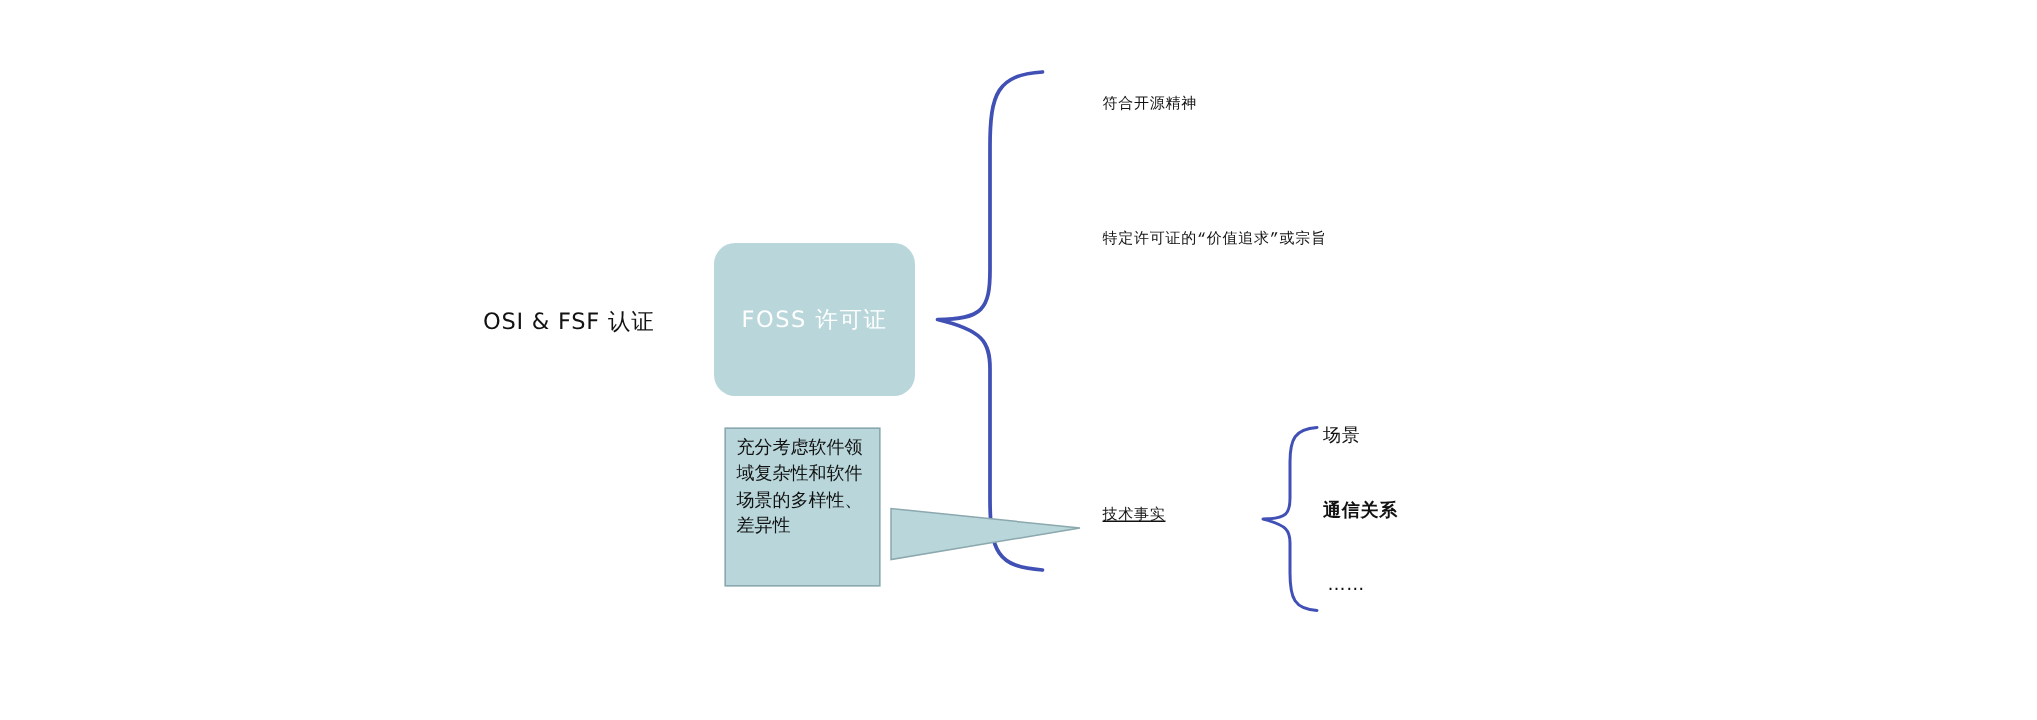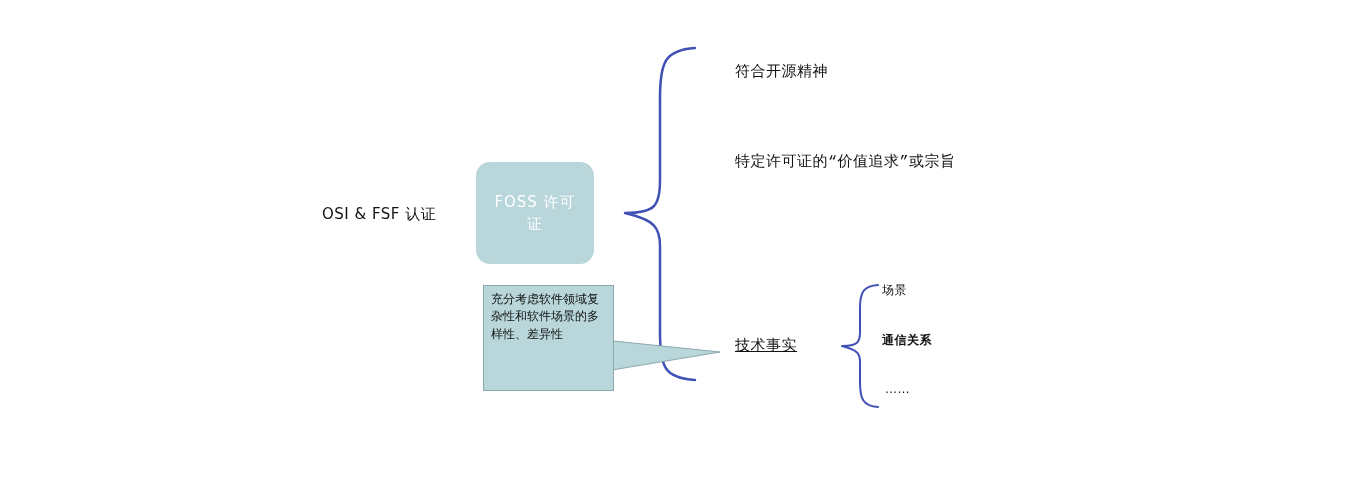--- a/index.html
+++ b/index.html
@@ -19,57 +19,58 @@
   .abs { position: absolute; }
 
   .root-label {
     font-size: 15px;
     color: var(--text, #111);
     white-space: nowrap;
     letter-spacing: 0.5px;
   }
 
   .foss-node {
-    width: 118px;
+    width: 134px;
     height: 102px;
     background: var(--node-fill, #b9d7db);
     border-radius: 14px;
     display: flex;
     align-items: center;
     justify-content: center;
     text-align: center;
   }
   .foss-node .node-text {
     color: #ffffff;
     font-size: 15px;
     line-height: 1.5;
     padding: 0 14px;
     letter-spacing: 1px;
   }
 
   .branch-item {
-    font-size: 15px;
+    font-size: 10px;
     color: var(--text, #111);
     white-space: nowrap;
     letter-spacing: 0.5px;
   }
   .sub-item {
     font-size: 12px;
     color: var(--text, #111);
     white-space: nowrap;
     letter-spacing: 0.5px;
   }
 
   .callout-box {
-    width: 131px;
+    width: 104px;
     height: 106px;
     background: var(--callout-fill, #b9d7db);
     border: 1px solid var(--callout-border, #8aa8ae);
     box-sizing: border-box;
     z-index: 2;
+    font-family: Liberation Mono, monospace;
   }
   .callout-text {
     font-size: 12px;
     line-height: 1.45;
     color: var(--text, #111);
     padding: 5px 7px;
   }
   svg { display: block; }
 </style>
 </head>

